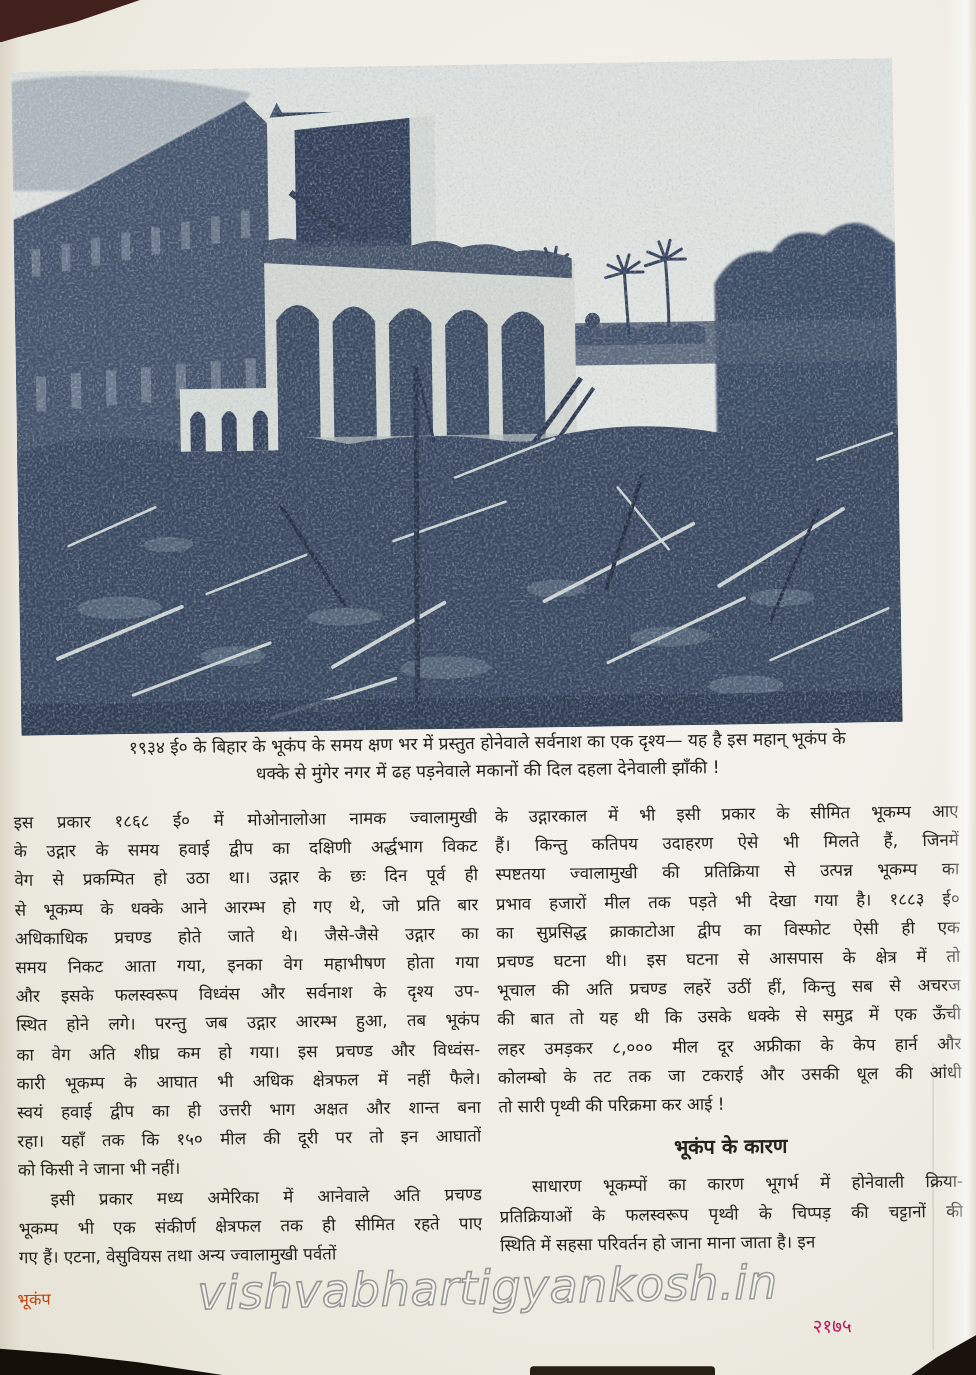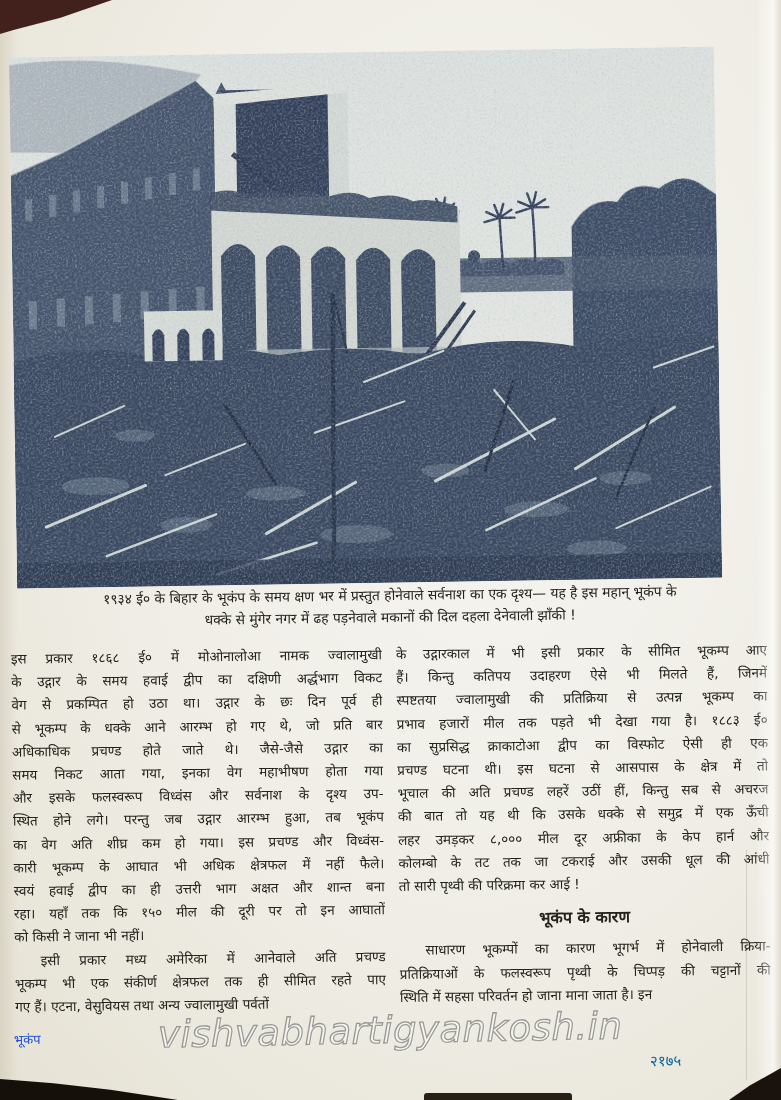--- a/index.html
+++ b/index.html
@@ -41,34 +41,34 @@
     white-space:nowrap;overflow:hidden;
     text-align:justify;text-align-last:justify;
   }
   .para .tline:last-child{text-align-last:start;}
   .para.indent .tline:first-child{text-indent:26px;}
   .section-heading{
     margin:10px 0 8px 0;font-size:16px;font-weight:600;text-align:center;
     color:#24221d;
   }
   .running-title{
-    position:absolute;left:14px;top:1030px;font-size:13px;color:#1d4ed8;
+    position:absolute;left:14px;top:1030px;font-size:13px;color:#c2410c;
     transform:rotate(-1deg);z-index:2;
   }
   .watermark{
     position:absolute;left:158px;top:1008px;width:560px;
     font-size:37px;font-style:italic;letter-spacing:.5px;white-space:nowrap;
     color:rgba(240,238,230,0.12);
     -webkit-text-stroke:1.3px rgba(92,92,92,0.58);
     text-shadow:1px 1px 0 rgba(255,255,255,0.55);
     transform:rotate(-1.1deg);
     z-index:4;pointer-events:none;
   }
   .page-number{
-    position:absolute;left:650px;top:1050px;font-size:15px;color:#0369a1;
+    position:absolute;left:650px;top:1050px;font-size:15px;color:#be185d;
     transform:rotate(-1deg);z-index:3;
   }
   .corner-bl{
     position:absolute;left:0;bottom:0;width:178px;height:27px;background:#16100a;
     clip-path:polygon(0 22%,30% 38%,62% 62%,100% 100%,0 100%);
     z-index:6;
   }
   .corner-br{
     position:absolute;right:0;bottom:0;width:52px;height:32px;background:#1a120c;
     clip-path:polygon(100% 0,100% 100%,0 100%,40% 55%);

